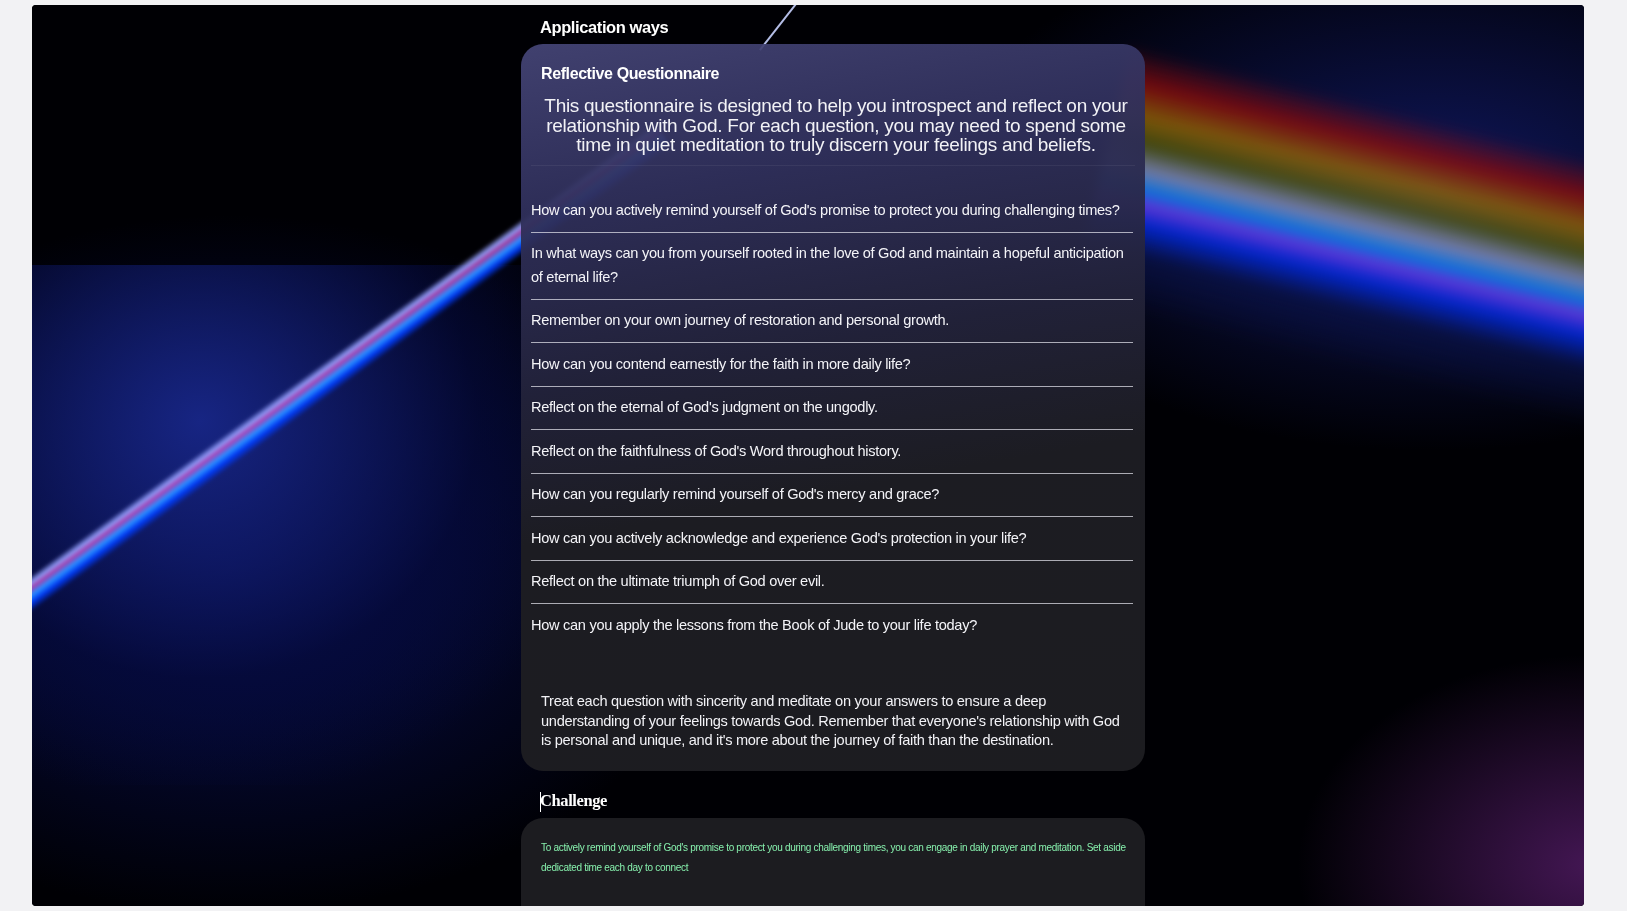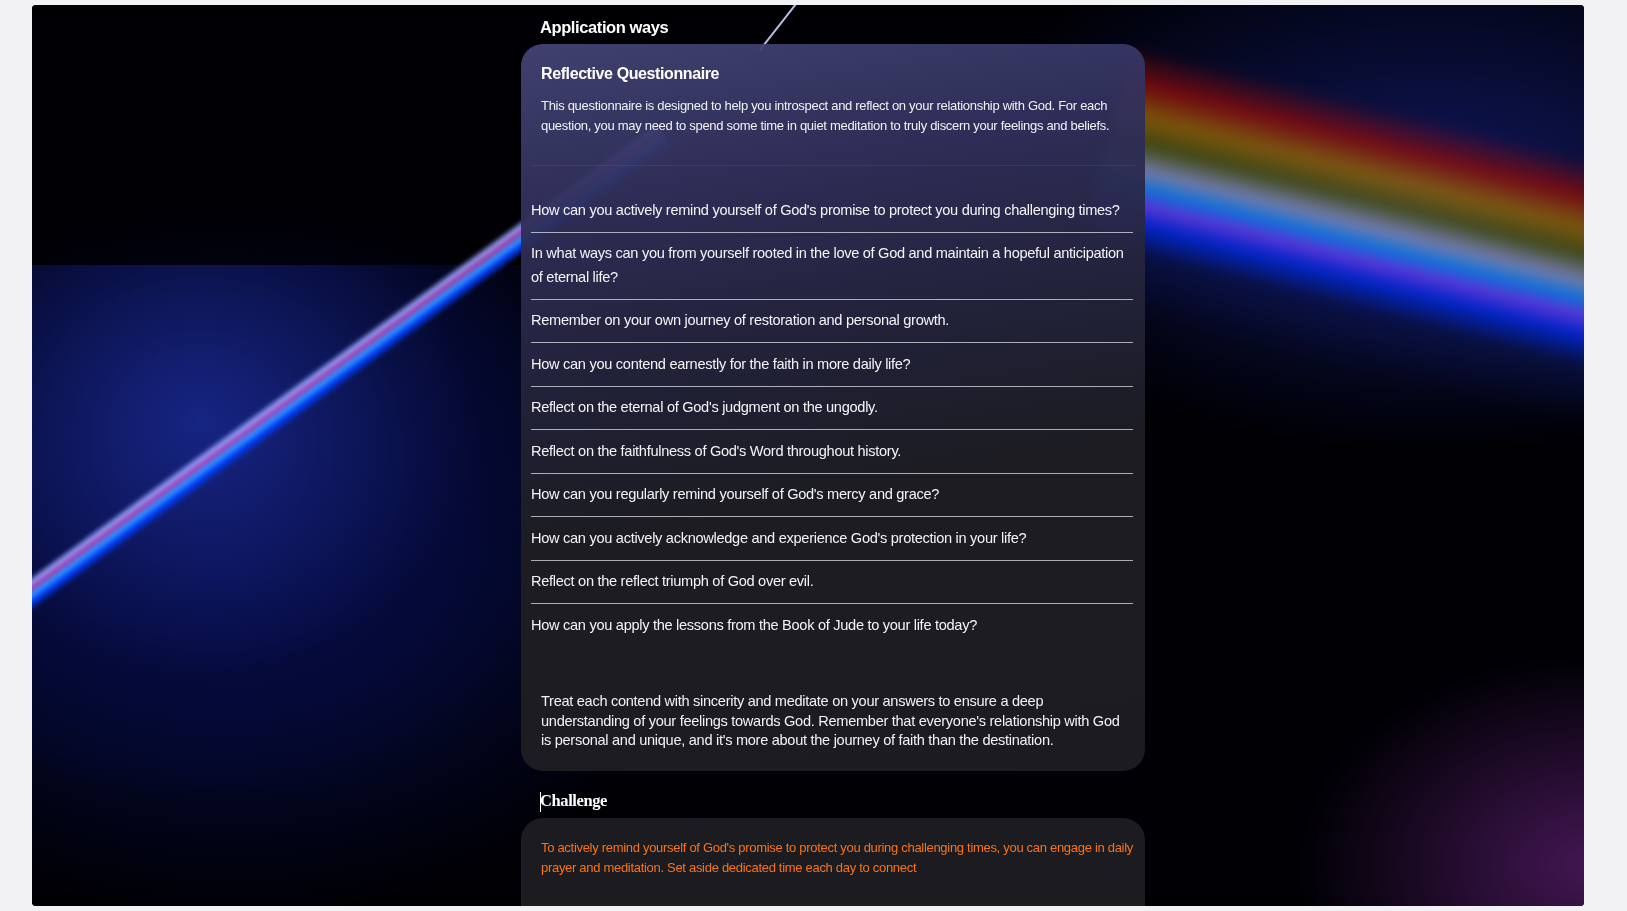--- a/index.html
+++ b/index.html
@@ -166,24 +166,25 @@
       font-size: 16px;
       font-weight: bold;
       color: #ffffff;
       letter-spacing: -0.4px;
     }
     .card-intro {
       position: absolute;
       left: 20px;
       top: 52px;
       width: 590px;
-      font-size: 13px;
+      font-size: 19px;
       line-height: 19.5px;
       color: #f2f2f6;
       letter-spacing: -0.3px;
+      text-align: center;
     }
     .intro-divider {
       position: absolute;
       left: 10px;
       right: 10px;
       top: 121px;
       height: 1px;
       background: rgba(255,255,255,0.06);
     }
     .question-list {
@@ -215,23 +216,23 @@
       font-size: 14.6px;
       line-height: 19.5px;
       color: #f2f2f6;
       letter-spacing: -0.3px;
     }
     .challenge-text {
       position: absolute;
       left: 20px;
       top: 20px;
       width: 592px;
-      font-size: 13px;
+      font-size: 10px;
       line-height: 19.5px;
-      color: #f97316;
+      color: #86efac;
       letter-spacing: -0.3px;
     }
   </style>
 </head>
 <body>
 
 <div class="viewport">
   <div class="bg-layer bg-base"></div>
   <div class="blue-glow-left"></div>
   <div class="rainbow-left"></div>
@@ -249,25 +250,25 @@
 
       <ul class="question-list">
         <li class="question-item">How can you actively remind yourself of God's promise to protect you during challenging times?</li>
         <li class="question-item">In what ways can you from yourself rooted in the love of God and maintain a hopeful anticipation of eternal life?</li>
         <li class="question-item">Remember on your own journey of restoration and personal growth.</li>
         <li class="question-item">How can you contend earnestly for the faith in more daily life?</li>
         <li class="question-item">Reflect on the eternal of God's judgment on the ungodly.</li>
         <li class="question-item">Reflect on the faithfulness of God's Word throughout history.</li>
         <li class="question-item">How can you regularly remind yourself of God's mercy and grace?</li>
         <li class="question-item">How can you actively acknowledge and experience God's protection in your life?</li>
-        <li class="question-item">Reflect on the reflect triumph of God over evil.</li>
+        <li class="question-item">Reflect on the ultimate triumph of God over evil.</li>
         <li class="question-item">How can you apply the lessons from the Book of Jude to your life today?</li>
       </ul>
 
-      <div class="card-outro">Treat each contend with sincerity and meditate on your answers to ensure a deep understanding of your feelings towards God. Remember that everyone's relationship with God is personal and unique, and it's more about the journey of faith than the destination.</div>
+      <div class="card-outro">Treat each question with sincerity and meditate on your answers to ensure a deep understanding of your feelings towards God. Remember that everyone's relationship with God is personal and unique, and it's more about the journey of faith than the destination.</div>
     </div>
 
     <div class="caret"></div>
     <div class="section-title challenge">Challenge</div>
 
     <div class="card challenge">
       <div class="challenge-text">To actively remind yourself of God's promise to protect you during challenging times, you can engage in daily prayer and meditation. Set aside dedicated time each day to connect</div>
     </div>
   </div>
 </div>

